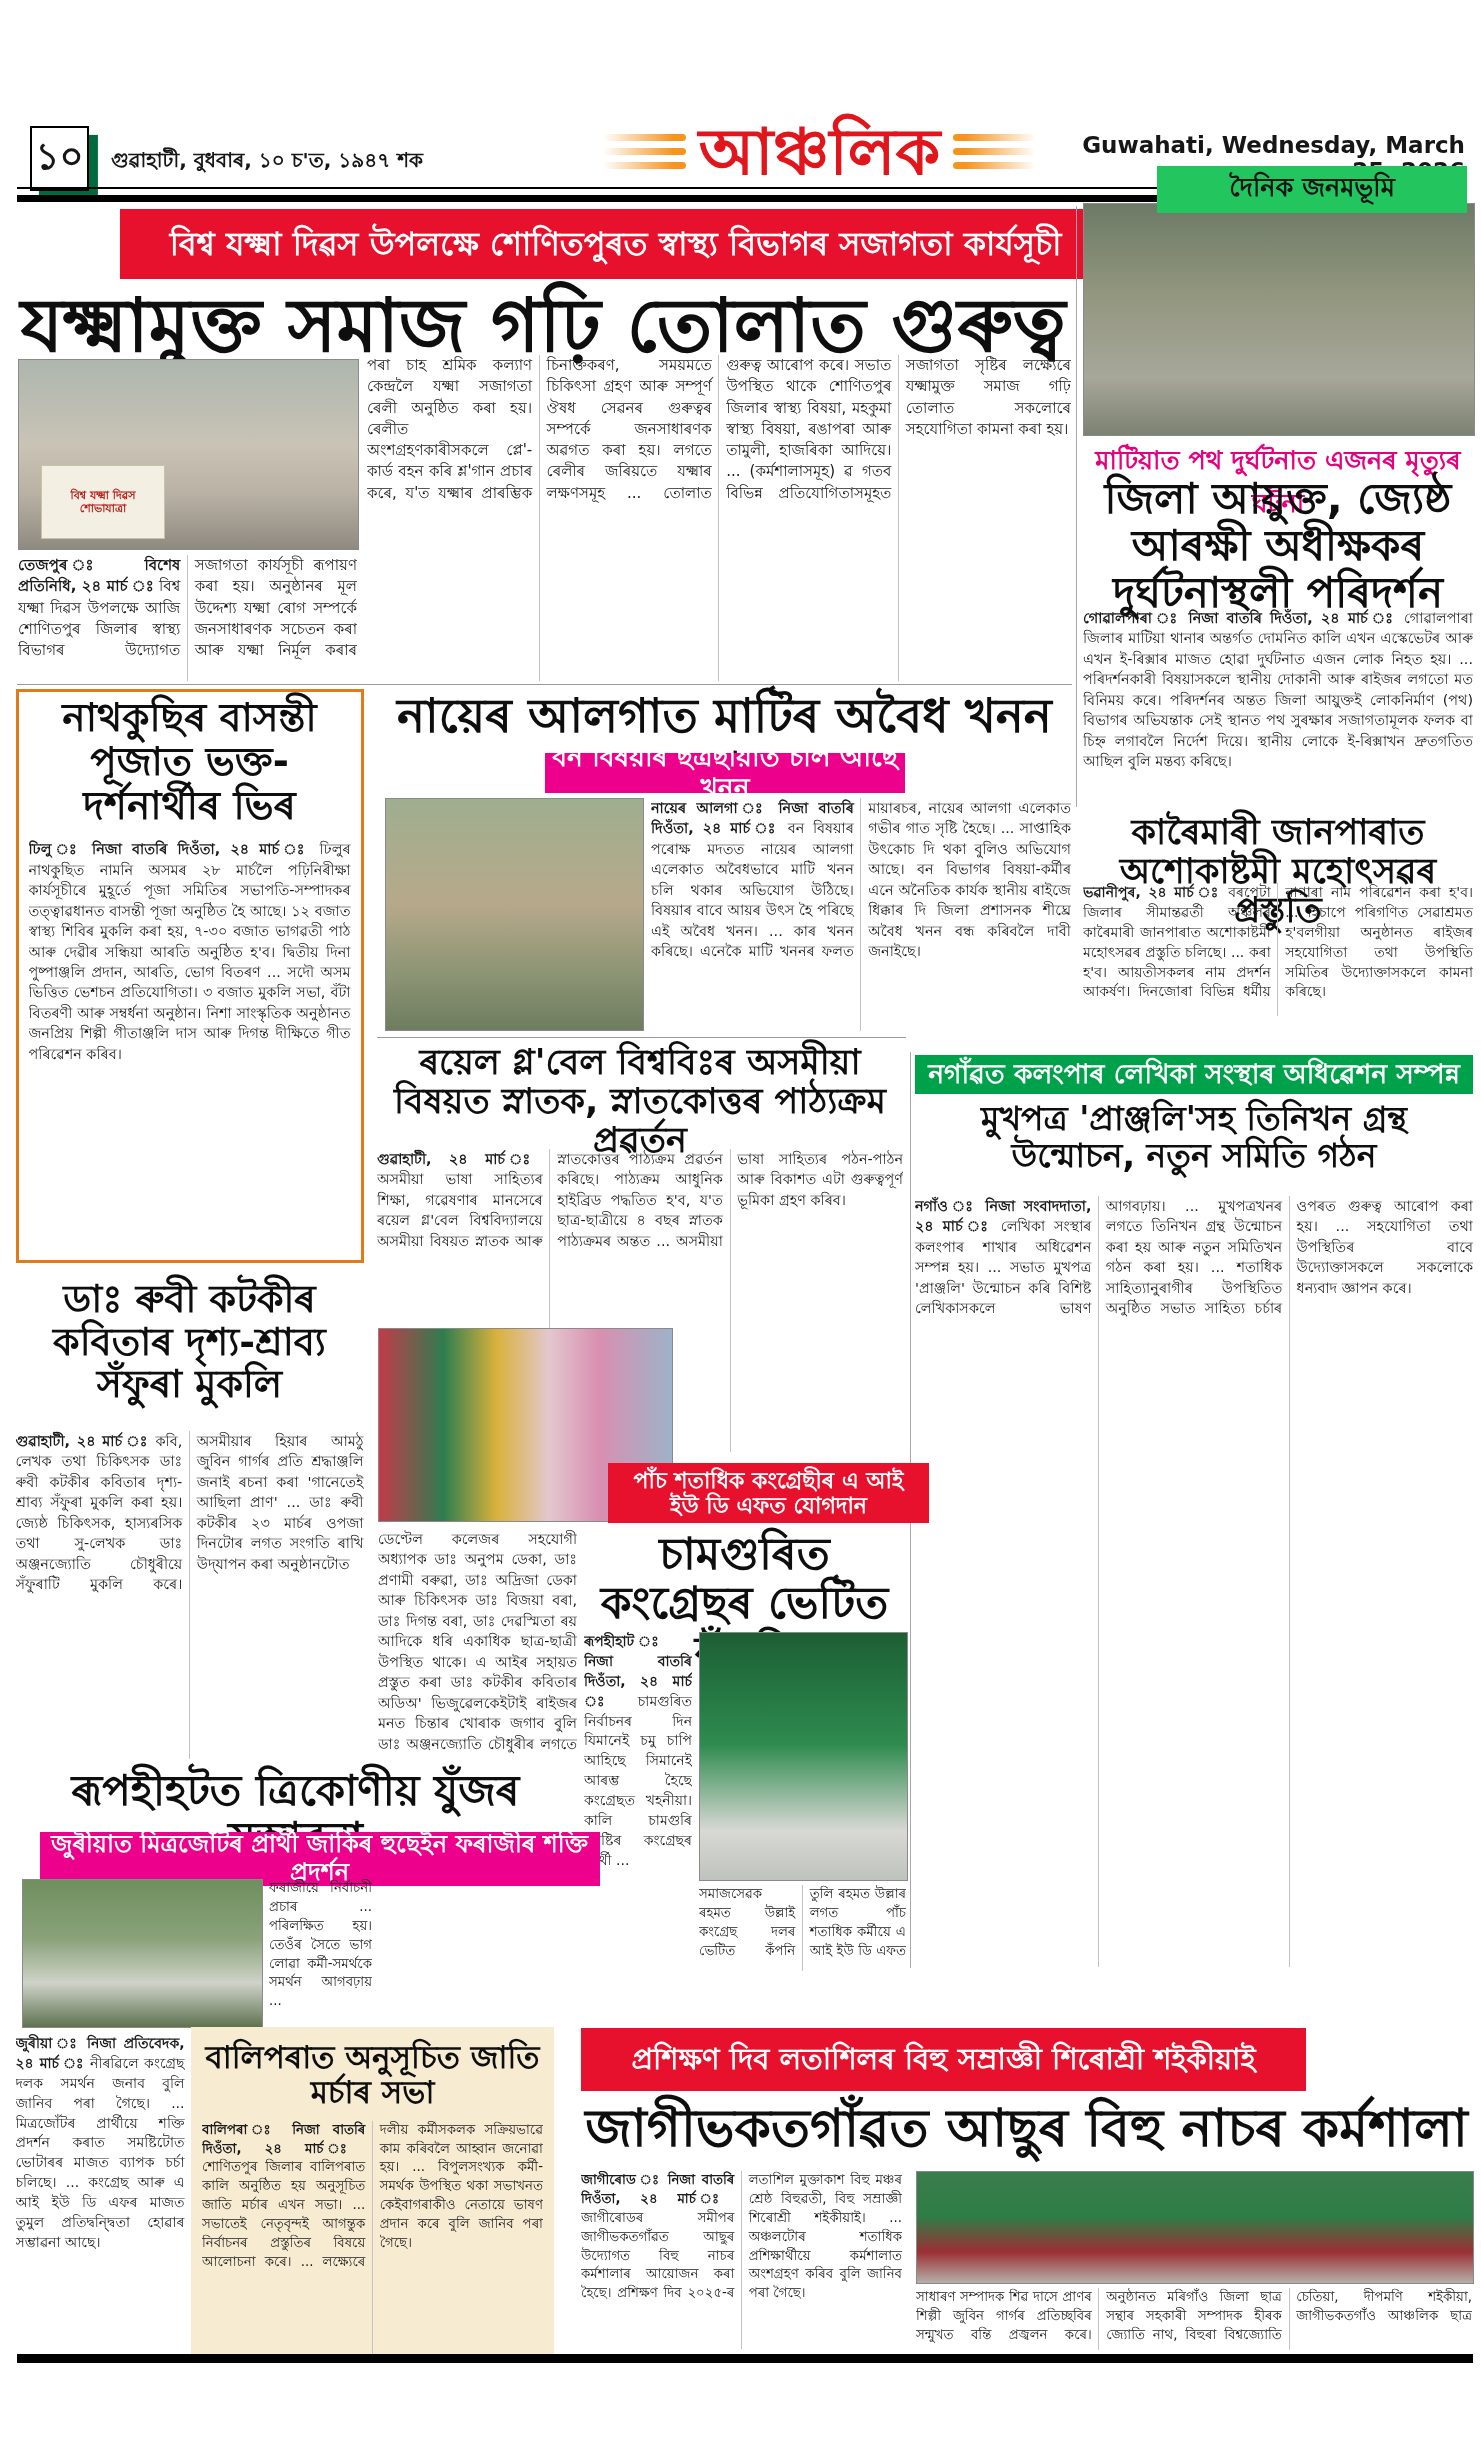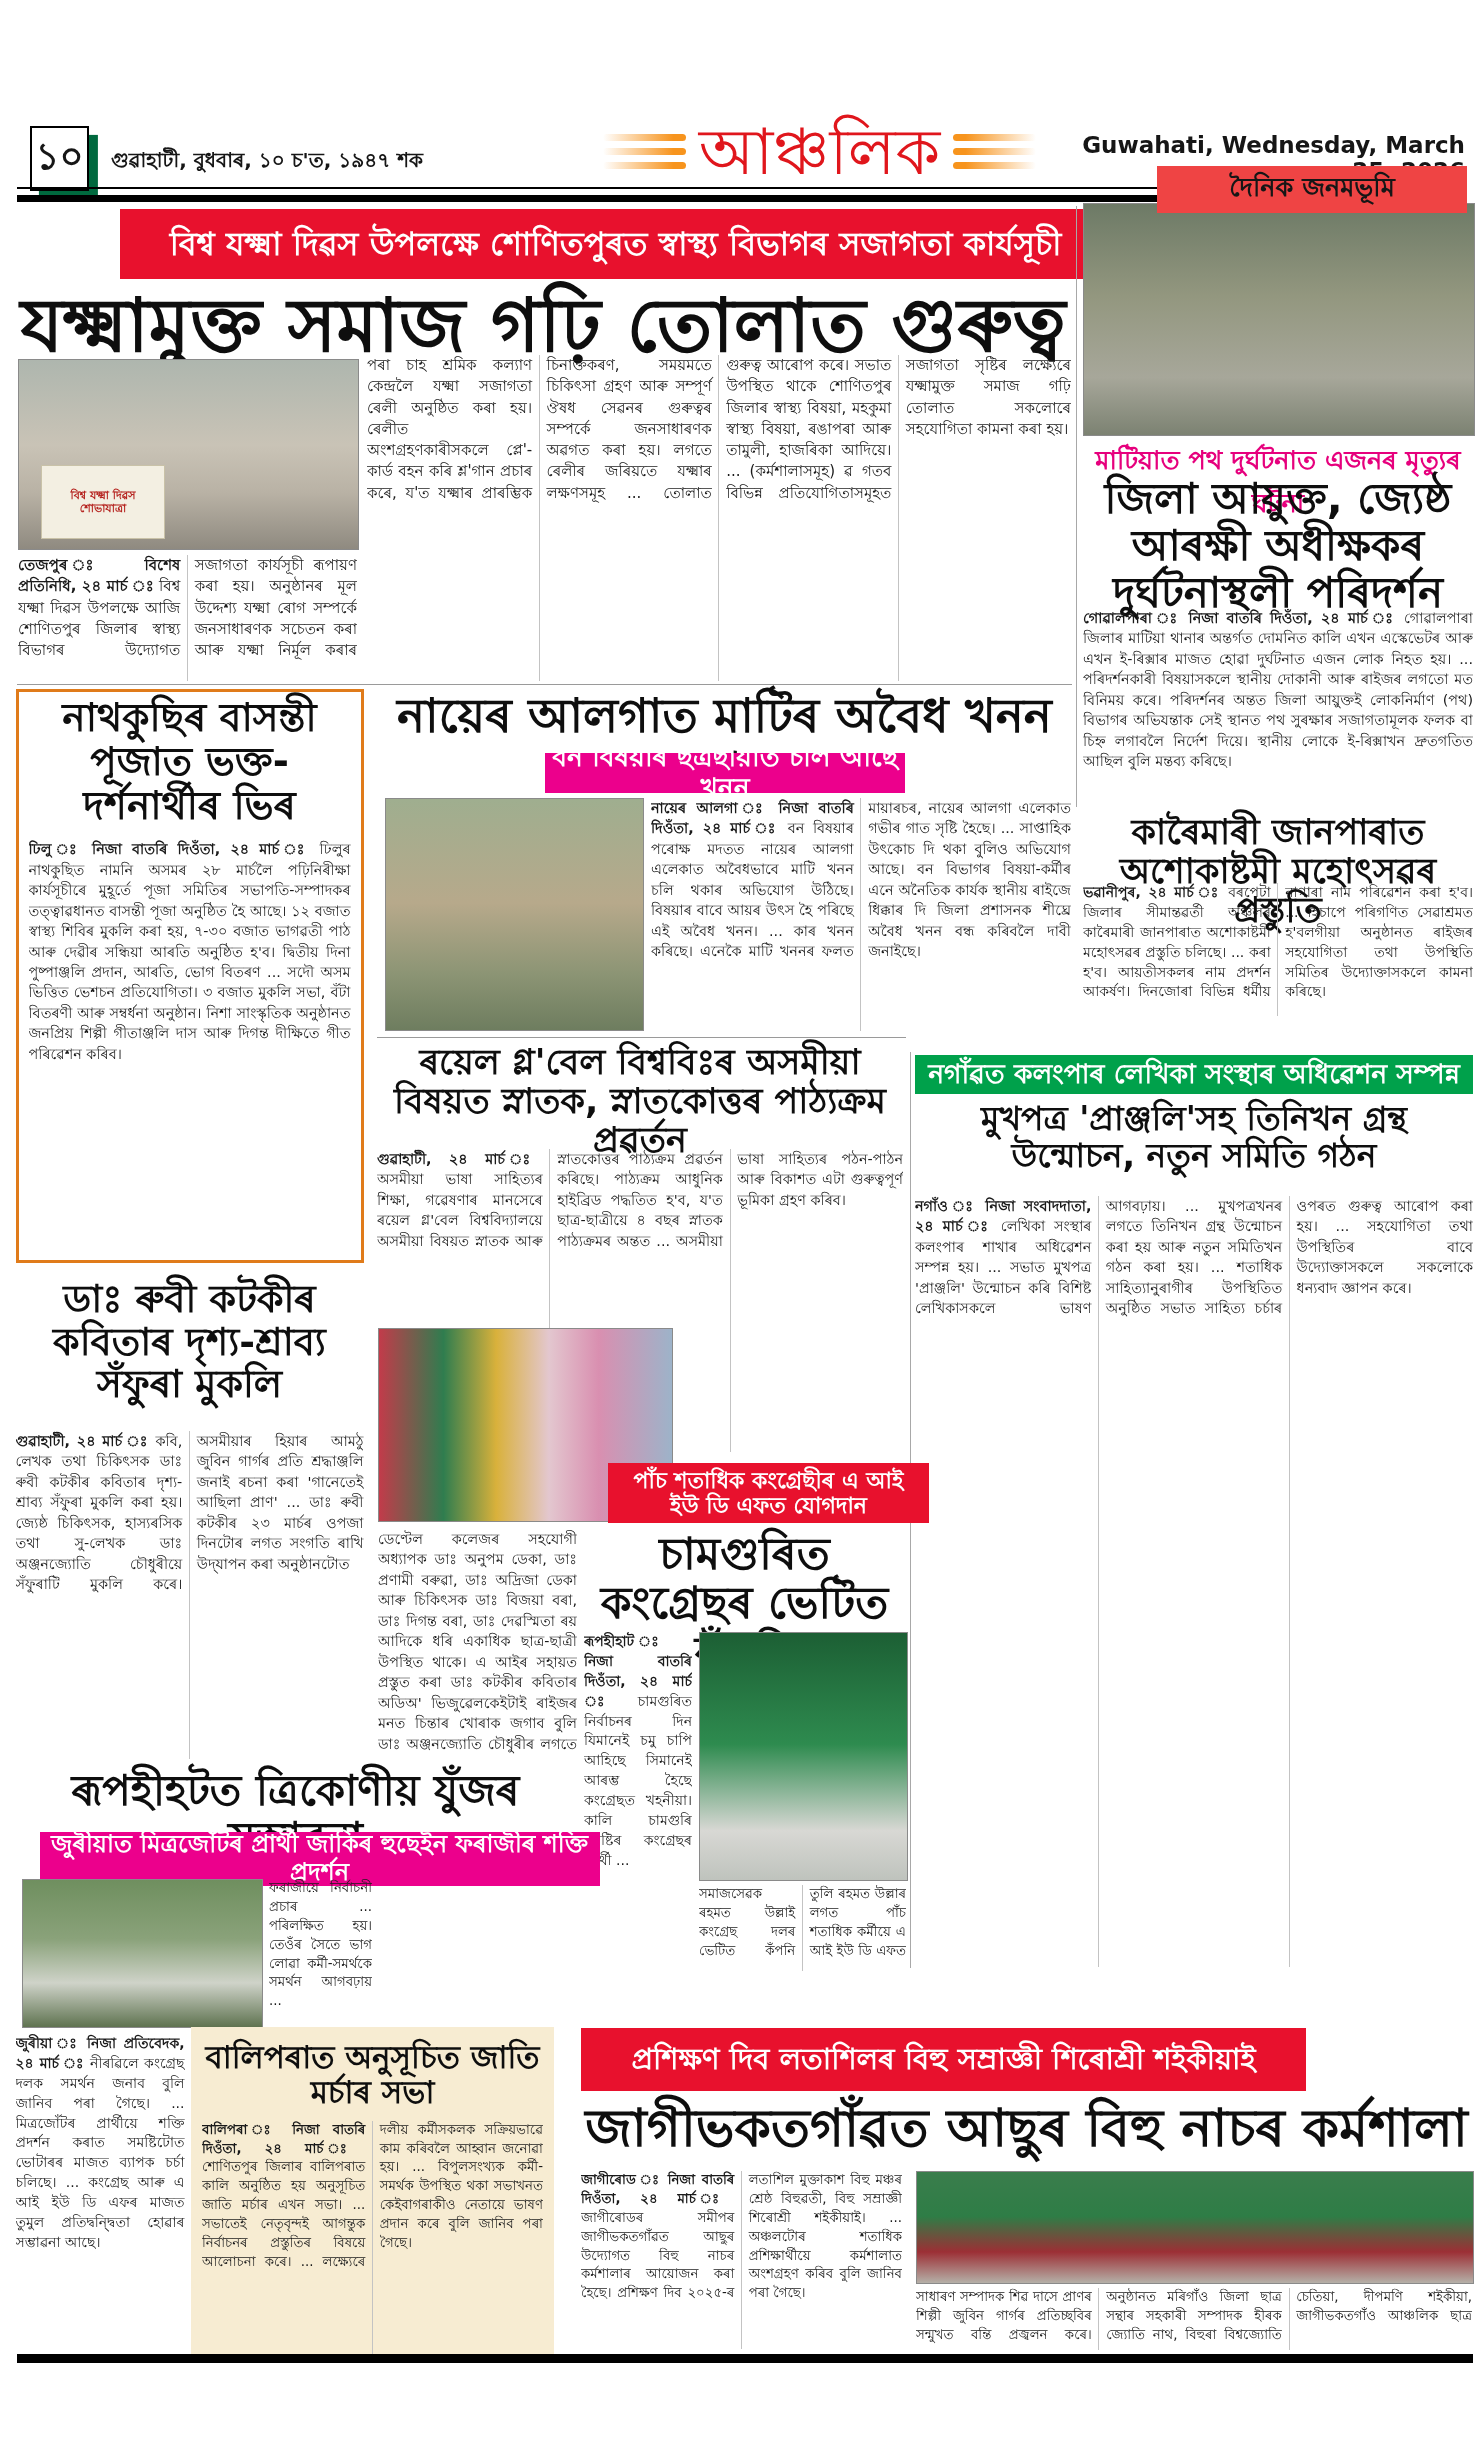--- a/index.html
+++ b/index.html
@@ -50,34 +50,34 @@
   </div>
 
   <div class="abs" style="left:111px;top:145px;width:421px;font-size:20px;font-weight:700;">গুৱাহাটী, বুধবাৰ, ১০ চ'ত, ১৯৪৭ শক</div>
 
   <div class="abs" style="left:609px;top:114px;width:421px;height:75px;display:flex;align-items:center;justify-content:center;gap:13.3px;">
     <div class="mast-lines l">
         <span></span>
         <span></span>
         <span></span>
       </div>
-    <div style="font-size:64px;font-weight:400;color:#e0161c;line-height:1;">আঞ্চলিক</div>
+    <div style="font-size:64px;font-weight:700;color:#e0161c;line-height:1;">আঞ্চলিক</div>
     <div class="mast-lines r">
         <span></span>
         <span></span>
         <span></span>
       </div>
   </div>
 
   <div class="abs" style="left:1052px;top:132px;width:413px;font-size:23px;font-weight:700;text-align:right;">Guwahati, Wednesday, March 25, 2026</div>
 
   <div class="abs" style="left:16.6px;top:187px;width:1448px;height:2.2px;background:#000;"></div>
   <div class="abs" style="left:16.6px;top:195px;width:1448px;height:6.6px;background:#000;"></div>
 
-  <div class="abs" style="left:1157px;top:166px;width:310px;font-size:25.5px;font-weight:700;text-align:center;background:#ef4444;padding:2.2px 0;z-index:3;">দৈনিক জনমভূমি</div>
+  <div class="abs" style="left:1157px;top:166px;width:310px;font-size:25.5px;font-weight:700;text-align:center;background:#22c55e;padding:2.2px 0;z-index:3;">দৈনিক জনমভূমি</div>
 
   <div class="abs banner banner-red" style="left:72px;top:209px;width:991px;height:70px;font-size:32px;margin-left:48px;">
     <span>বিশ্ব যক্ষ্মা দিৱস উপলক্ষে শোণিতপুৰত স্বাস্থ্য বিভাগৰ সজাগতা কাৰ্যসূচী</span>
   </div>
 
   <div class="abs hl" style="left:14px;top:284px;width:1058px;font-size:74px;">যক্ষ্মামুক্ত সমাজ গঢ়ি তোলাত গুৰুত্ব</div>
 
   <div class="abs photo ph-rally" style="left:18px;top:359px;width:339px;height:189px;">
     <div class="placard">বিশ্ব যক্ষ্মা দিৱস<br>শোভাযাত্ৰা</div>
   </div>

